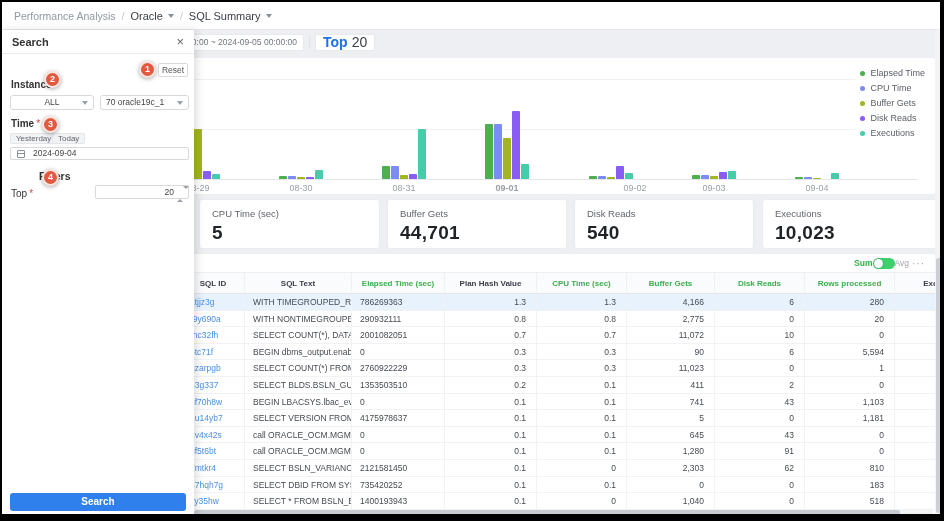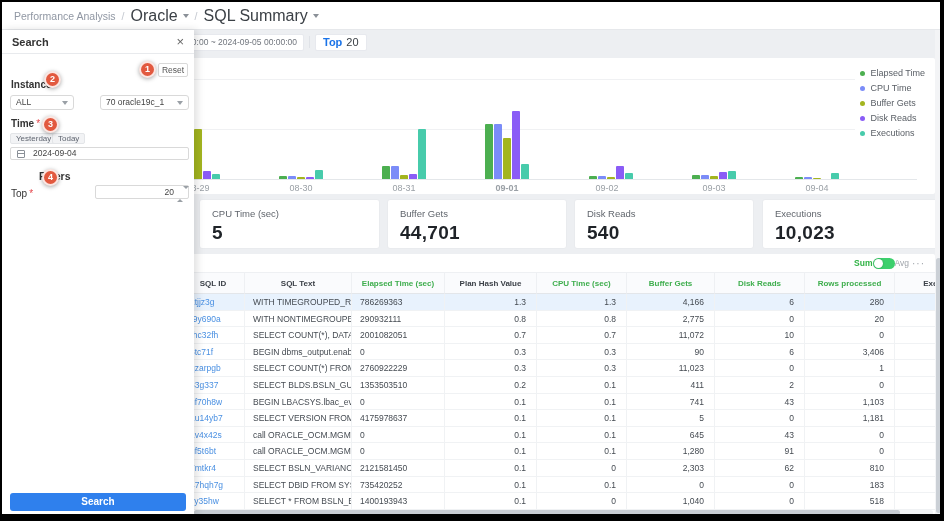--- a/index.html
+++ b/index.html
@@ -5,31 +5,31 @@
   * { margin:0; padding:0; box-sizing:border-box; }
   body { font-family:"Liberation Sans", sans-serif; background:#888; }
   .frame { position:relative; width:944px; height:521px; background:#edeff2;
            border:2px solid #000; border-right-width:4px; border-bottom-width:7px; overflow:hidden; }
 
   
   .breadcrumb-bar { position:absolute; left:0; top:0; right:0; height:28px; background:#fff;
                     border-bottom:1px solid #e6e8eb; display:flex; align-items:center; padding-left:12px; z-index:5; }
   .breadcrumb-bar .bc-root { color:#9097a3; font-size:10.5px; }
   .bc-sep { color:#c3c7cf; font-size:10.5px; margin:0 6px; }
-  .bc-item { color:#3b4046; font-size:16px; display:flex; align-items:center; cursor:pointer; }
+  .bc-item { color:#3b4046; font-size:11px; display:flex; align-items:center; cursor:pointer; }
   .caret { width:0; height:0; border-left:3.5px solid transparent; border-right:3.5px solid transparent;
            border-top:4px solid #8a9097; margin-left:5px; display:inline-block; }
 
   
   .date-chip { position:absolute; left:118px; top:32px; width:184px; height:17px; background:#fff;
                border:1px solid #e7e9ee; border-radius:2px; font-size:8.5px; color:#70757d;
                line-height:15px; text-align:right; padding-right:6px; white-space:nowrap; overflow:hidden; z-index:2; }
   .strip-divider { position:absolute; left:307px; top:34px; width:1px; height:12px; background:#dfe2e7; z-index:2; }
   .top-chip { position:absolute; left:313px; top:32px; height:17px; background:#fff; border:1px solid #e7e9ee;
-              border-radius:2px; font-size:11px; line-height:15px; padding:0 7px; z-index:2; white-space:nowrap; }
+              border-radius:2px; font-size:14px; line-height:15px; padding:0 7px; z-index:2; white-space:nowrap; }
   .top-chip .top-word { color:#1a73e8; font-weight:bold; margin-right:4px; }
   .top-chip .top-num { color:#3b4046; }
 
   
   .chart-card { position:absolute; left:180px; top:56px; width:753px; height:136px; background:#fff;
                 border-radius:2px; z-index:1; }
   .gridline { position:absolute; left:0; right:80px; height:1px; background:#f0f1f3; }
   .gl-1 { top:21px; } .gl-2 { top:71px; }
   .baseline { position:absolute; left:0; right:18px; top:121px; height:1px; background:#e4e7ea; }
   .plot { position:absolute; inset:0; }
@@ -159,21 +159,21 @@
         <div class="bar" style="left: 208.5px; bottom: 15px; height: 12.8px; background: rgb(123, 140, 248);"></div>
         <div class="bar" style="left: 217.5px; bottom: 15px; height: 4px; background: rgb(163, 181, 31);"></div>
         <div class="bar" style="left: 226.5px; bottom: 15px; height: 4.8px; background: rgb(138, 92, 246);"></div>
         <div class="bar" style="left: 235.5px; bottom: 15px; height: 49.6px; background: rgb(71, 203, 171);"></div>
         <div class="x-tick-label" style="left: 300px; font-weight: bold;">09-01</div>
         <div class="bar" style="left: 302.5px; bottom: 15px; height: 55.2px; background: rgb(76, 175, 80);"></div>
         <div class="bar" style="left: 311.5px; bottom: 15px; height: 55.2px; background: rgb(123, 140, 248);"></div>
         <div class="bar" style="left: 320.5px; bottom: 15px; height: 40.8px; background: rgb(163, 181, 31);"></div>
         <div class="bar" style="left: 329.5px; bottom: 15px; height: 68px; background: rgb(138, 92, 246);"></div>
         <div class="bar" style="left: 338.5px; bottom: 15px; height: 15.2px; background: rgb(71, 203, 171);"></div>
-        <div class="x-tick-label" style="left: 400px;">09-02</div>
+        <div class="x-tick-label" style="left: 428px;">09-02</div>
         <div class="bar" style="left: 406.5px; bottom: 15px; height: 3.2px; background: rgb(76, 175, 80);"></div>
         <div class="bar" style="left: 415.5px; bottom: 15px; height: 3.2px; background: rgb(123, 140, 248);"></div>
         <div class="bar" style="left: 424.5px; bottom: 15px; height: 2.4px; background: rgb(163, 181, 31);"></div>
         <div class="bar" style="left: 433.5px; bottom: 15px; height: 12.8px; background: rgb(138, 92, 246);"></div>
         <div class="bar" style="left: 442.5px; bottom: 15px; height: 6.4px; background: rgb(71, 203, 171);"></div>
         <div class="x-tick-label" style="left: 507px;">09-03</div>
         <div class="bar" style="left: 509.5px; bottom: 15px; height: 4px; background: rgb(76, 175, 80);"></div>
         <div class="bar" style="left: 518.5px; bottom: 15px; height: 4px; background: rgb(123, 140, 248);"></div>
         <div class="bar" style="left: 527.5px; bottom: 15px; height: 3.2px; background: rgb(163, 181, 31);"></div>
         <div class="bar" style="left: 536.5px; bottom: 15px; height: 7.2px; background: rgb(138, 92, 246);"></div>
@@ -273,21 +273,21 @@
         <div class="td right">10</div>
         <div class="td right">0</div>
         <div class="td right"></div>
         <div class="td left sqlid">8tc71f</div>
         <div class="td left">BEGIN dbms_output.enable(N..</div>
         <div class="td left">0</div>
         <div class="td right">0.3</div>
         <div class="td right">0.3</div>
         <div class="td right">90</div>
         <div class="td right">6</div>
-        <div class="td right">3,406</div>
+        <div class="td right">5,594</div>
         <div class="td right"></div>
         <div class="td left sqlid">qzarpgb</div>
         <div class="td left">SELECT COUNT(*) FROM SYS...</div>
         <div class="td left">2760922229</div>
         <div class="td right">0.3</div>
         <div class="td right">0.3</div>
         <div class="td right">11,023</div>
         <div class="td right">0</div>
         <div class="td right">1</div>
         <div class="td right"></div>
@@ -376,21 +376,21 @@
   <div class="panel">
     <div class="panel-header">
       <span class="panel-title">Search</span>
       <span class="close-icon">×</span>
     </div>
     <div class="reset-btn">Reset</div>
 
     <div class="fld-label" style="top:49px;">
       <span>Instance</span><span class="req">*</span>
     </div>
-    <div class="sel" style="left:8px; width:64px;">
+    <div class="sel" style="left:8px; width:84px;text-align:center;">
       <span>ALL</span>
       <span class="caret"></span>
     </div>
     <div class="sel" style="left:98px; right:5px;">
       <span>70 oracle19c_1</span>
       <span class="caret"></span>
     </div>
 
     <div class="fld-label" style="top:88px;">
       <span>Time</span><span class="req">*</span>

